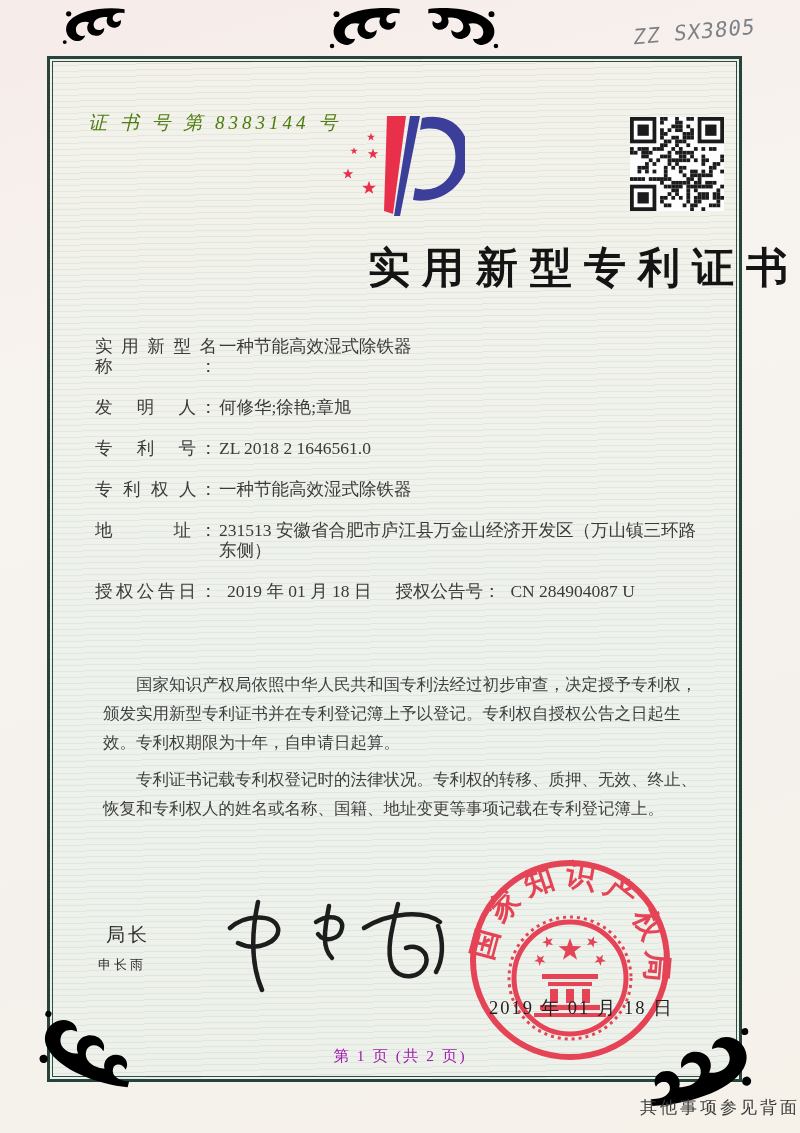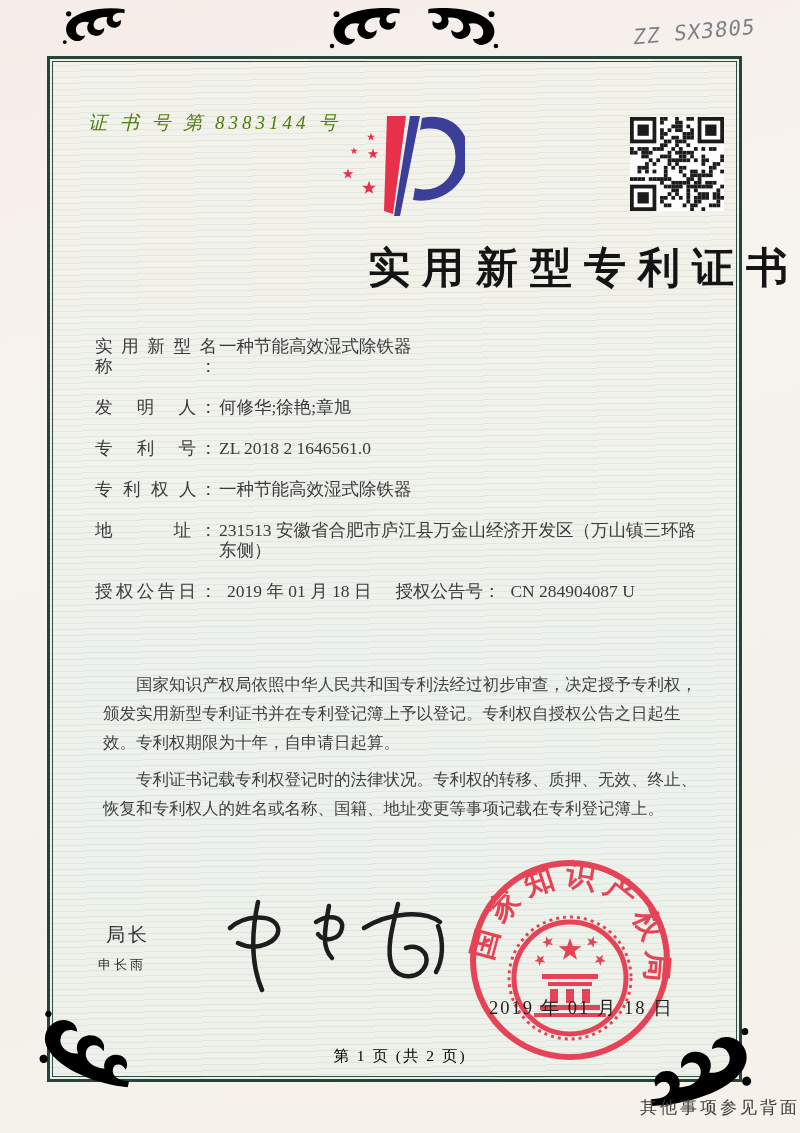--- a/index.html
+++ b/index.html
@@ -36,21 +36,21 @@
   .f-label2{flex:none;margin-left:24px;}
   .f-value2{flex:none;margin-left:10px;}
   .body-text{position:absolute;left:95px;top:662px;width:615px;font-size:16.5px;line-height:29px;color:#3f3f3f;}
   .body-text p{margin:8px;text-indent:2em;}
   .sig-title{position:absolute;left:98px;top:922px;font-size:19px;color:#2e2e2e;letter-spacing:3px;margin-left:8px;}
   .sig-name{position:absolute;left:98px;top:956px;font-size:13px;color:#2e2e2e;letter-spacing:3px;}
   .sig-hand{position:absolute;left:212px;top:888px;width:240px;height:112px;}
   .sig-hand path{fill:none;stroke:#1d1d1d;stroke-width:4.5;stroke-linecap:round;}
   .seal{position:absolute;left:466px;top:856px;width:208px;height:208px;opacity:.92;}
   .seal-date{position:absolute;left:489px;top:995px;font-size:18.5px;color:#1f1f1f;letter-spacing:2px;}
-  .page-no{position:absolute;left:0;top:1046px;width:100%;text-align:center;font-size:15.5px;color:#000000;letter-spacing:2px;}
+  .page-no{position:absolute;left:0;top:1046px;width:100%;text-align:center;font-size:15.5px;color:#a21caf;letter-spacing:2px;}
   .back-note{position:absolute;left:0;top:1096px;width:100%;text-align:right;font-size:17px;color:#3b3b3b;letter-spacing:3px;}
 </style>
 </head>
 <body>
 
 <svg width="0" height="0" style="position:absolute" aria-hidden="true">
   <defs>
     <polygon id="star" points="0,-10 2.35,-3.24 9.51,-3.09 3.8,1.24 5.88,8.09 0,4 -5.88,8.09 -3.8,1.24 -9.51,-3.09 -2.35,-3.24"></polygon>
     <g id="flourish">
       <path d="M98,62 C70,66 30,62 14,44 C6,35 8,22 18,16 C26,11 36,14 38,22 C30,20 24,24 24,31 C24,40 34,45 44,42 C38,34 42,24 52,22 C60,20 68,26 67,34 C61,28 52,30 51,37 C50,46 60,52 72,50 C68,42 74,33 84,34 C90,35 94,40 92,46 C88,41 80,42 80,48 C80,55 88,58 98,56 Z"></path>

